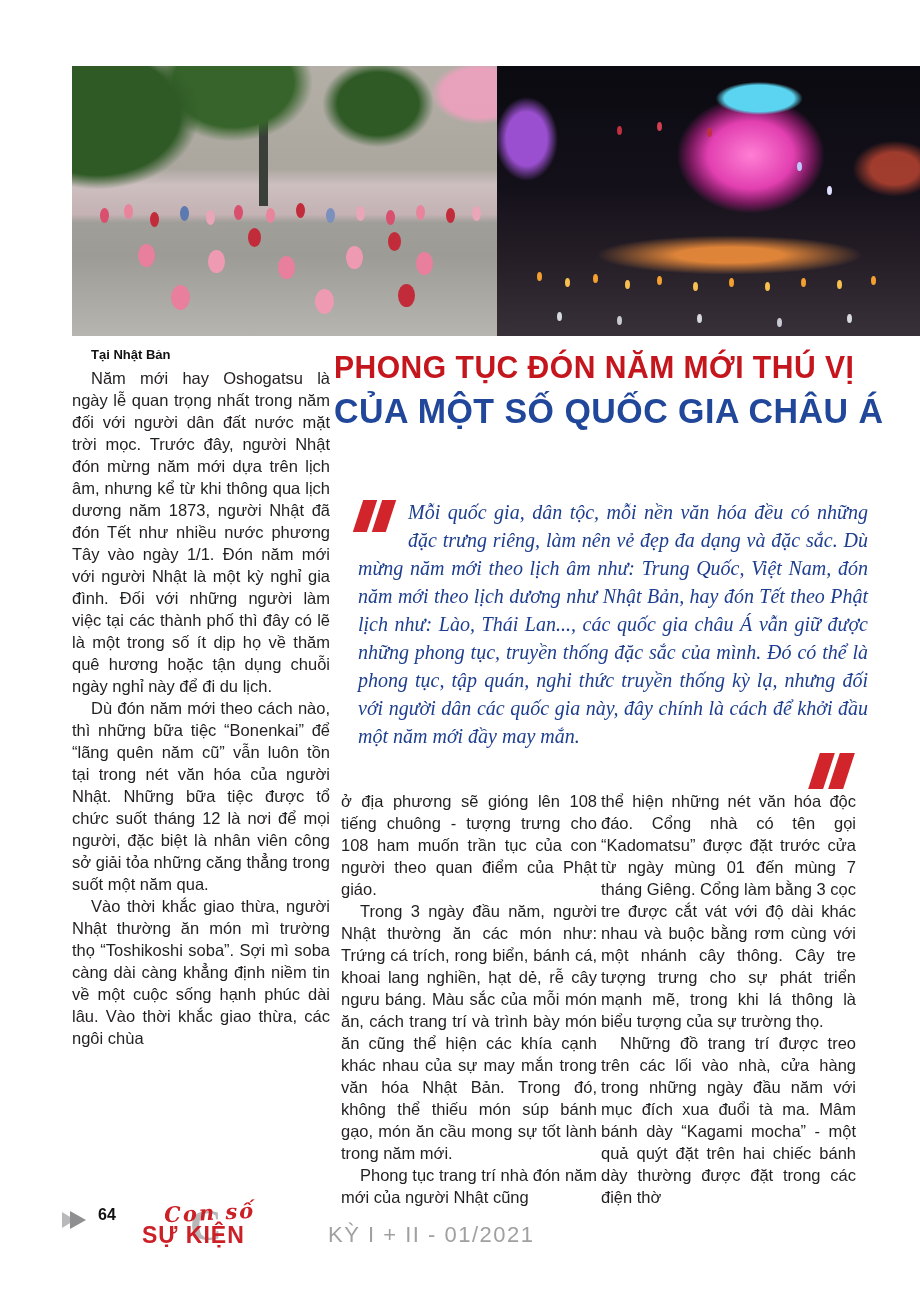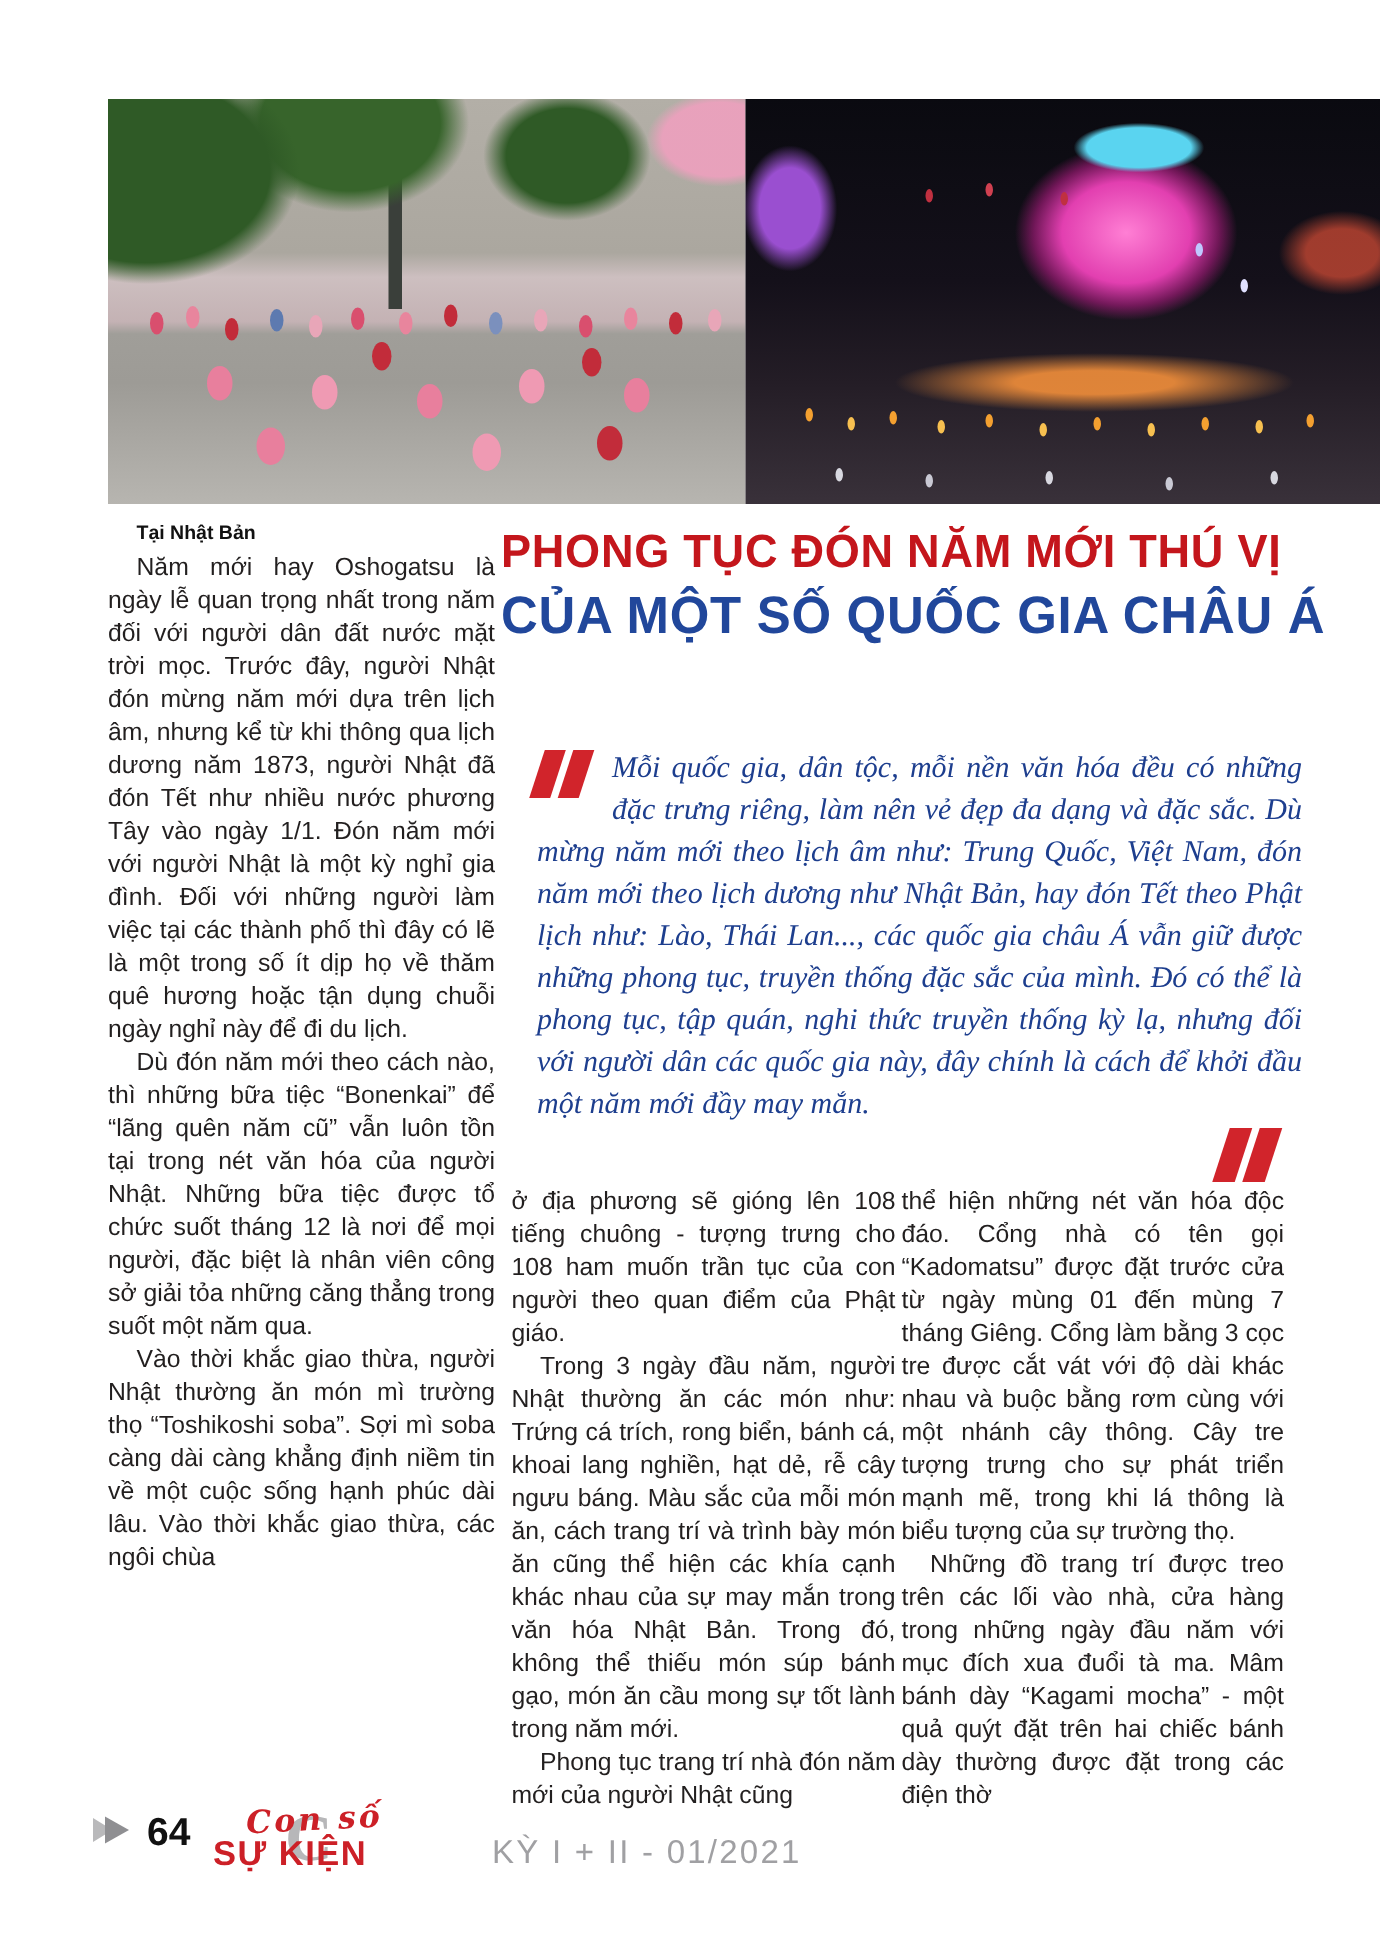--- a/index.html
+++ b/index.html
@@ -72,21 +72,21 @@
   .qmark-close{position:absolute;right:14px;bottom:0;}
   .qmark-close .bar{height:36px;width:15px;}
 
   
   .col-mid{left:341px;top:790px;width:256px;}
   .col-right{left:601px;top:790px;width:255px;}
 
   
   .footer{position:absolute;left:60px;top:1198px;width:800px;height:56px;}
   .page-arrows{position:absolute;left:2px;top:12px;}
-  .page-number{position:absolute;left:38px;top:8px;font-size:26px;font-weight:bold;color:#111;}
+  .page-number{position:absolute;left:38px;top:8px;font-size:16px;font-weight:bold;color:#111;}
   .magazine-logo{position:absolute;left:82px;top:0px;width:170px;height:54px;}
   .logo-c{position:absolute;left:48px;top:2px;font-size:44px;font-weight:bold;
           color:#b7b7b9;font-family:"Liberation Serif",serif;}
   .logo-top{position:absolute;left:22px;top:2px;font-size:21px;font-weight:bold;font-style:italic;
             color:#cc2027;letter-spacing:2px;font-family:"DejaVu Serif",serif;transform:rotate(-3deg);}
   .logo-bottom{position:absolute;left:0px;top:24px;font-size:23px;font-weight:bold;
                color:#cc2027;letter-spacing:1px;text-align:center;}
   .issue-label{position:absolute;left:268px;top:24px;font-size:22px;color:#a0a0a3;letter-spacing:1.5px;}
 </style>
 </head>

